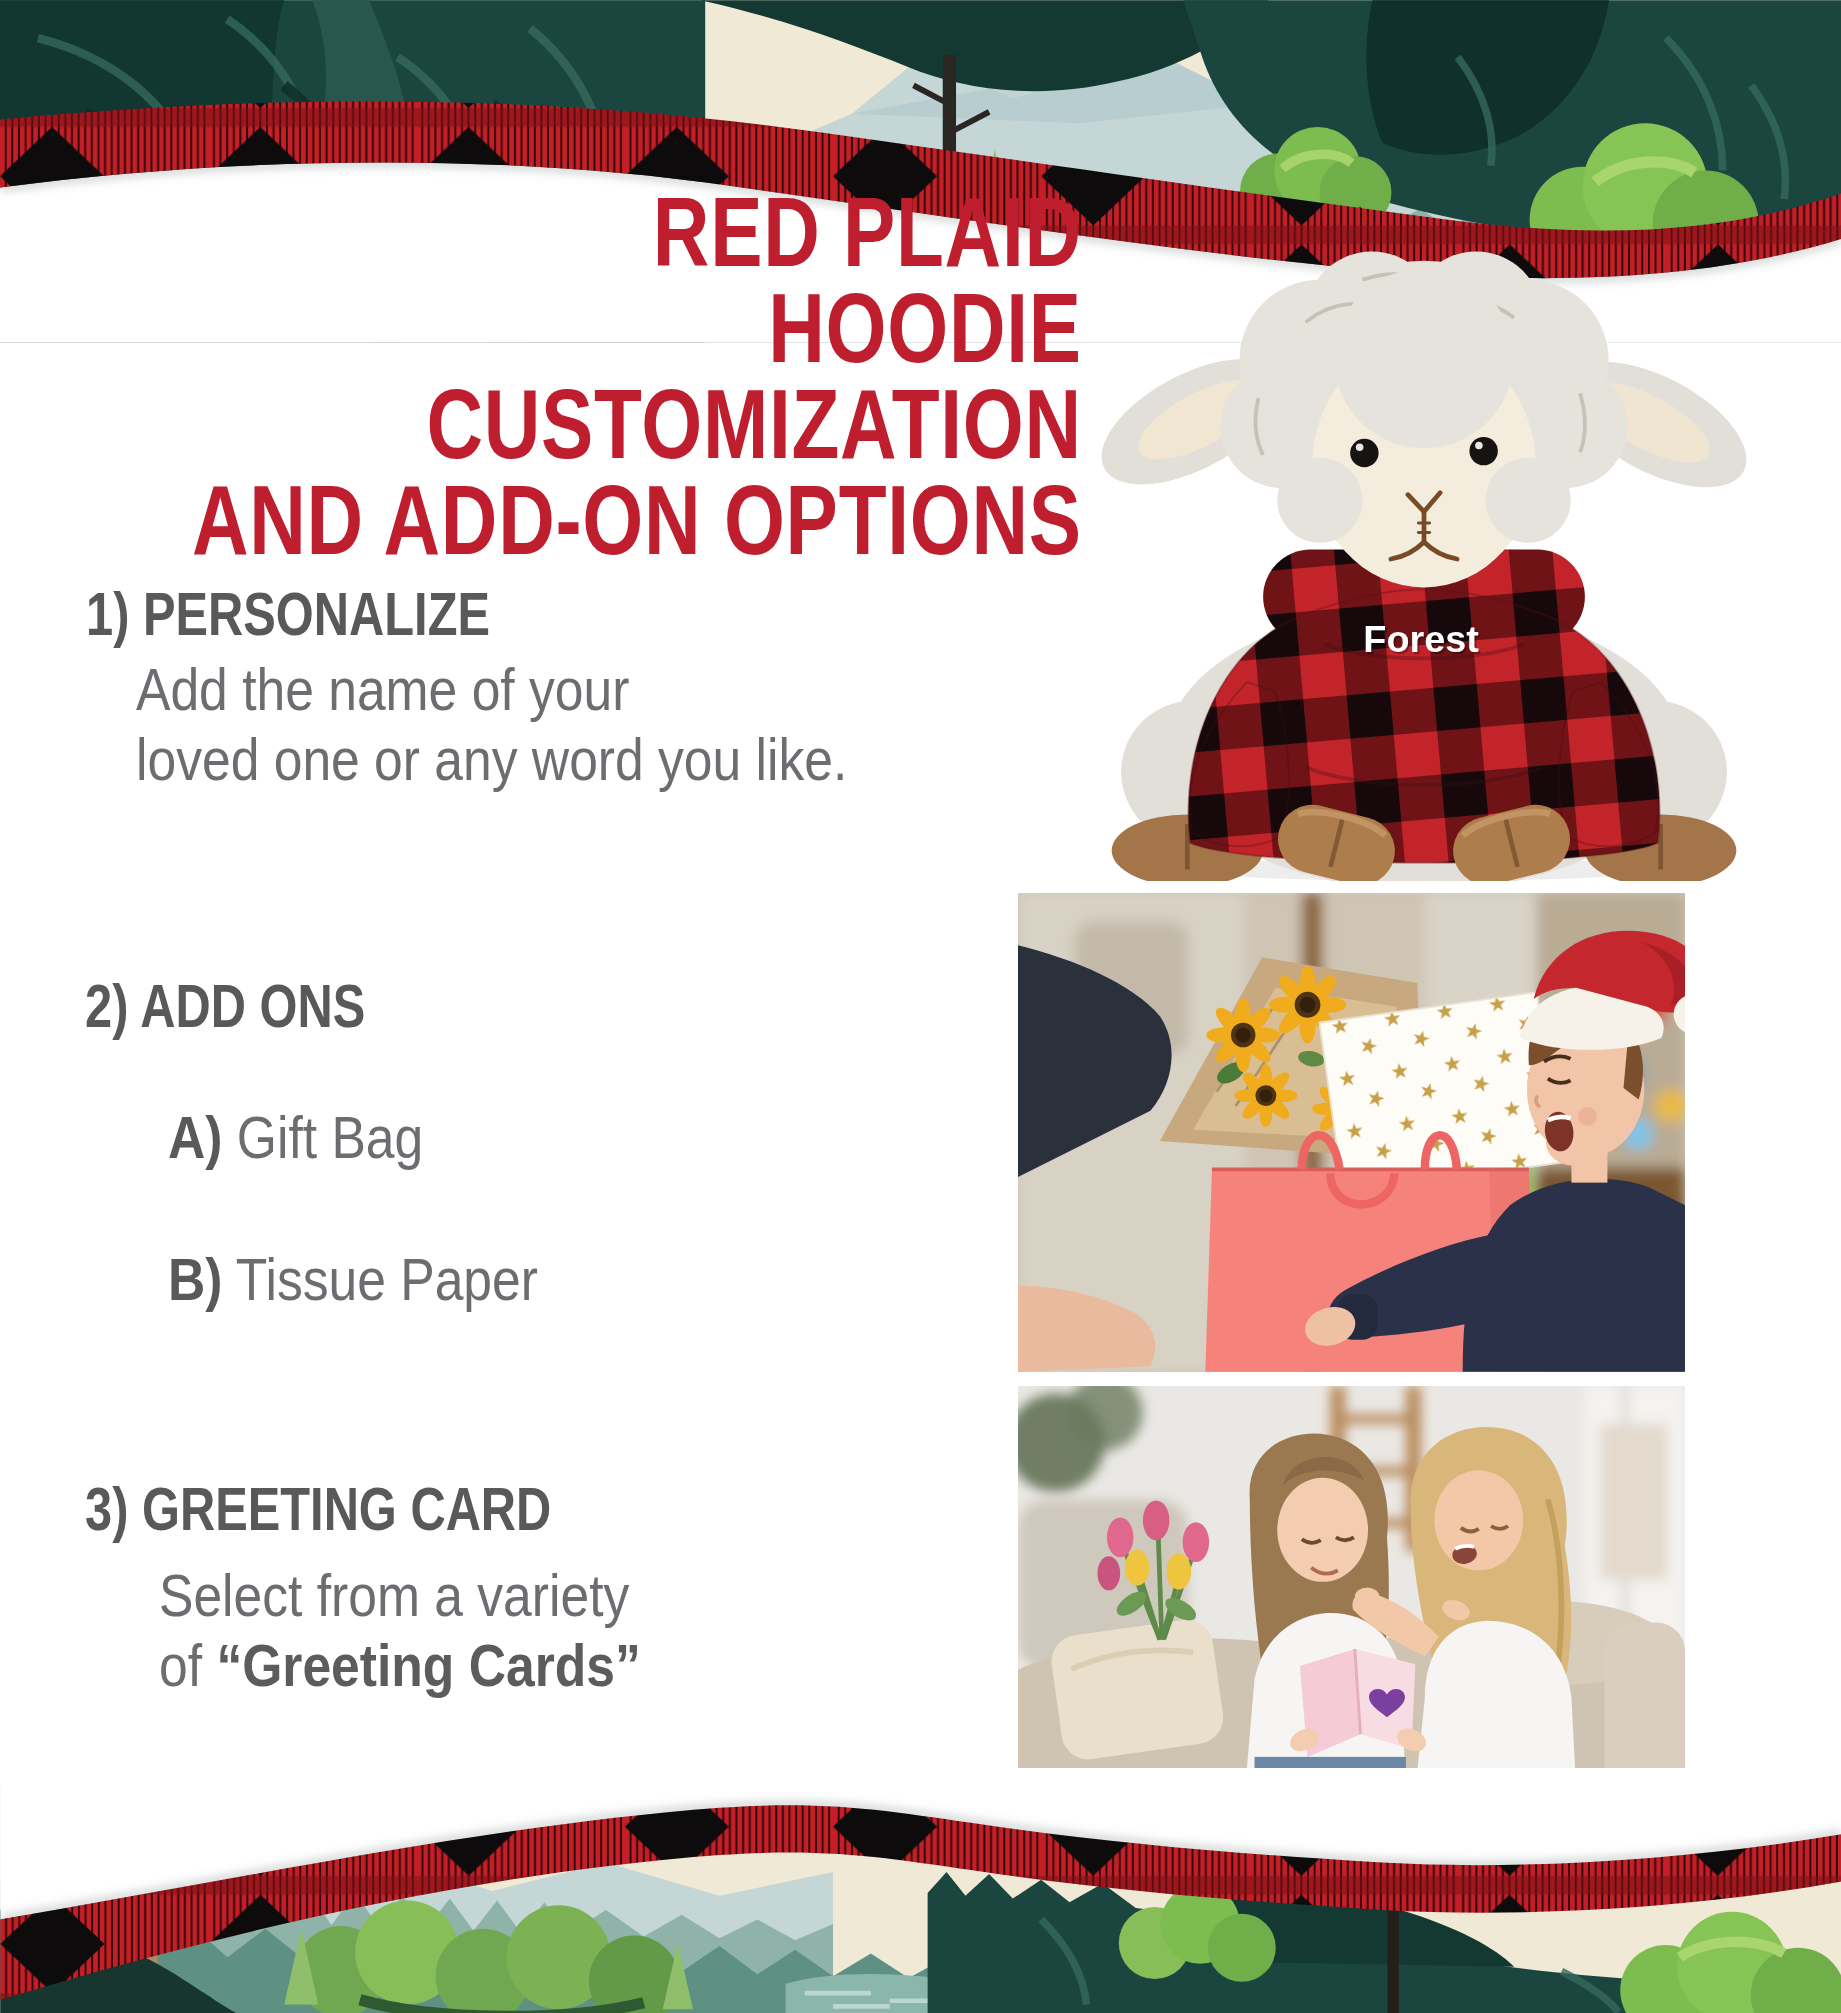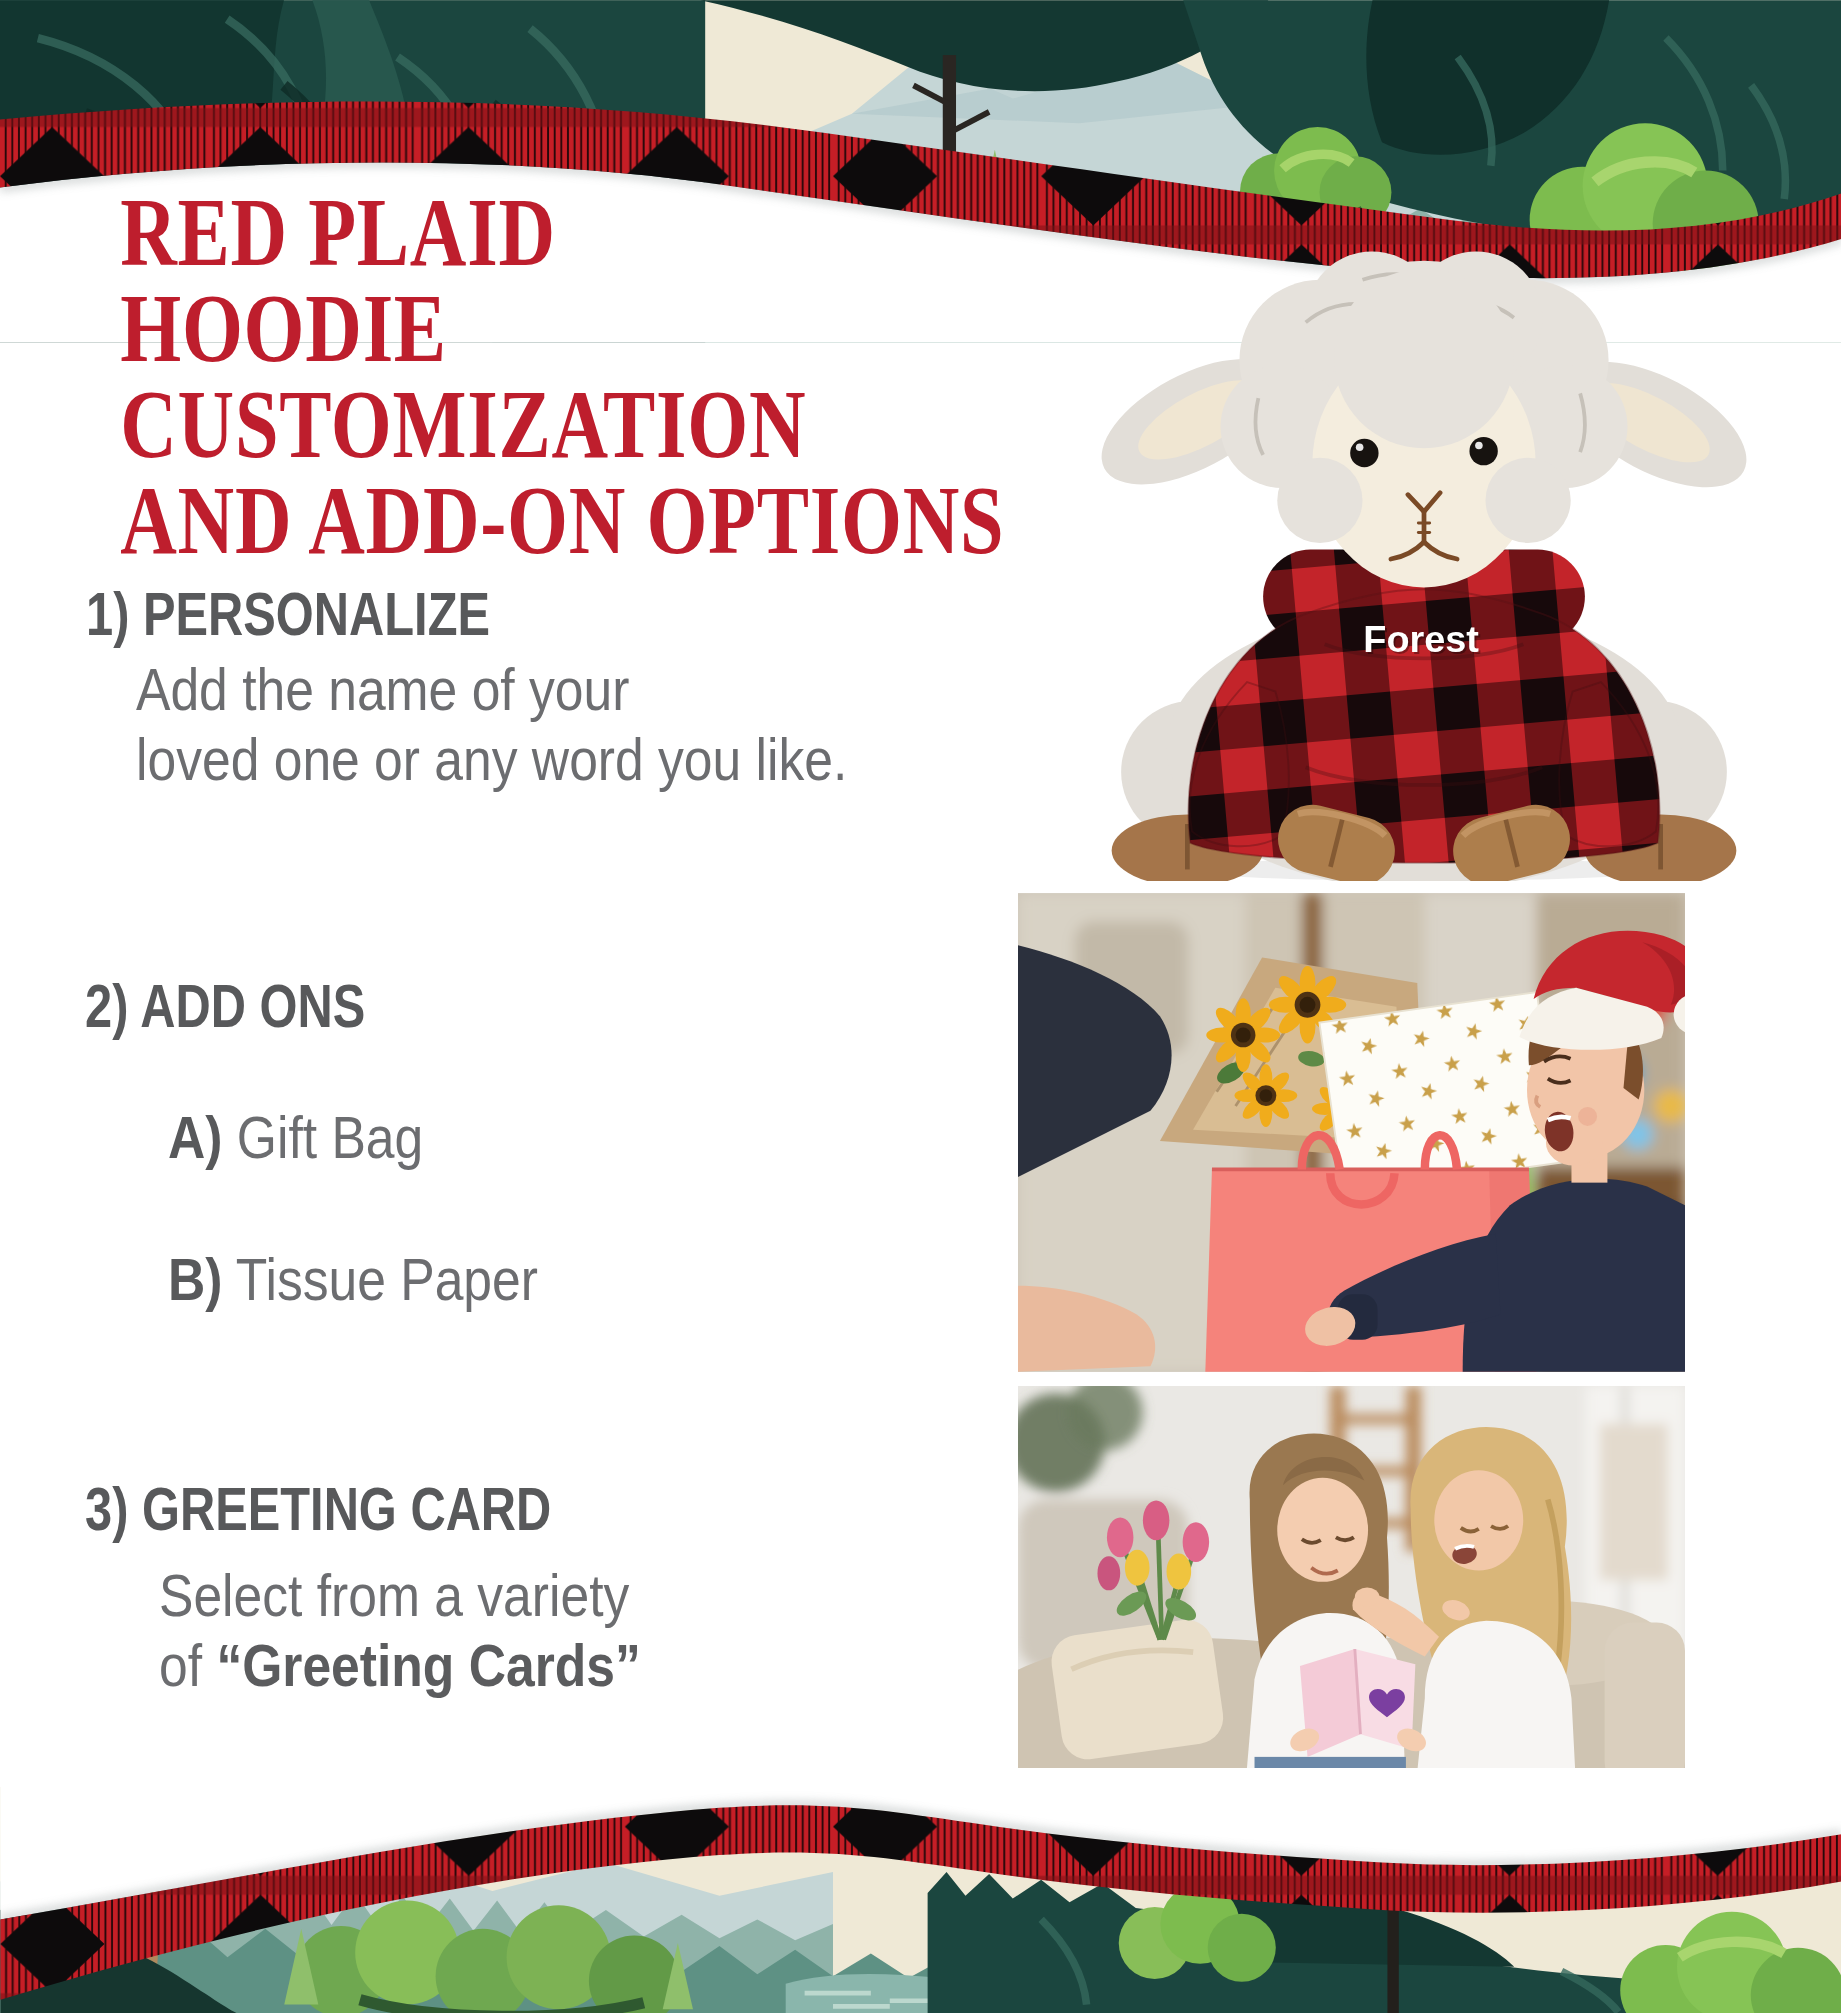--- a/index.html
+++ b/index.html
@@ -3,22 +3,22 @@
 <meta charset="utf-8">
 <style>
   html,body{margin:0;padding:0;}
   body{
     width:1842px;height:2014px;background:#ffffff;
     font-family:"Liberation Sans","DejaVu Sans",sans-serif;
   }
   .page{position:relative;width:1842px;height:2014px;overflow:hidden;background:#fff;}
   .abs{position:absolute;}
   .title{
-    left:0;top:184px;width:1202px;text-align:left;
-    color:#BE1E2D;font-weight:bold;font-size:98px;line-height:96px;letter-spacing:0.9px;font-family:Liberation Serif, serif;
+    left:0;top:184px;width:1202px;text-align:right;
+    color:#BE1E2D;font-weight:bold;font-size:98px;line-height:96px;letter-spacing:0.9px;
   }
   .title-line{display:block;transform:scaleX(0.80);}
   .sec-head{
     color:#58595B;font-weight:bold;font-size:61px;line-height:66px;
     transform:scaleX(0.80);transform-origin:0 0;white-space:nowrap;
   }
   .sec-body{
     color:#6C6D70;font-size:60px;line-height:70px;
     transform:scaleX(0.86);transform-origin:0 0;white-space:nowrap;
   }

